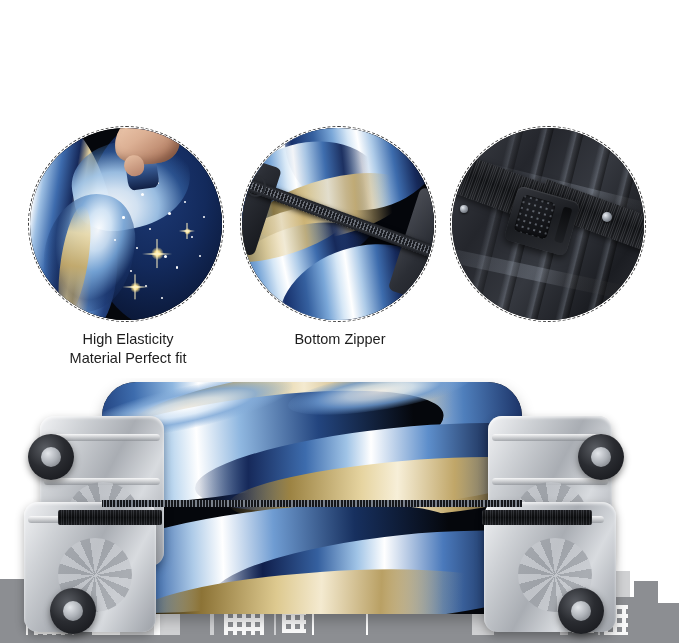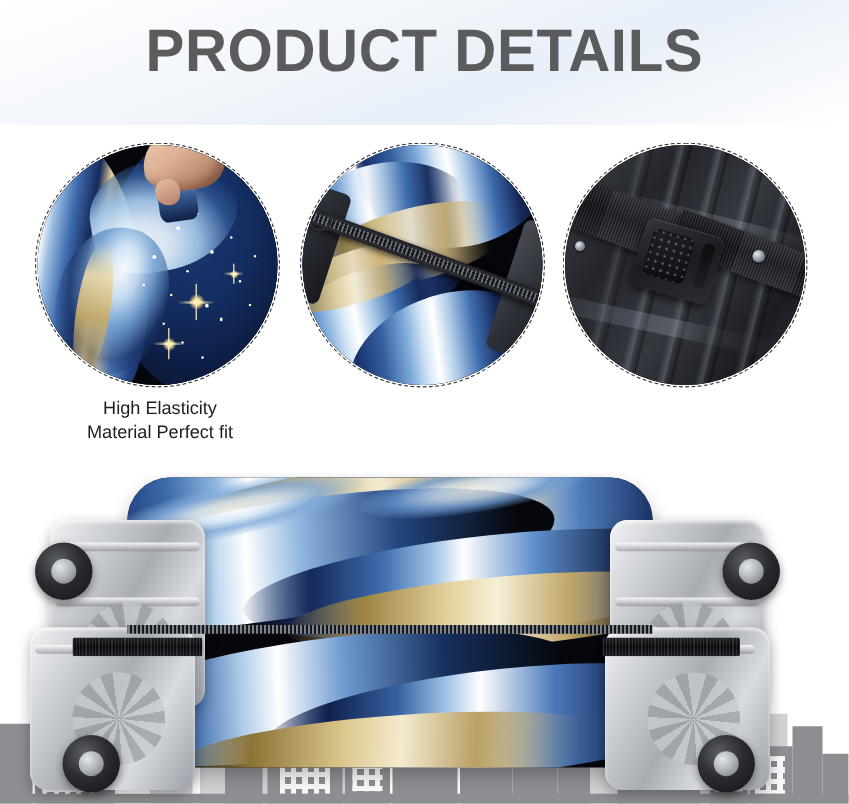--- a/index.html
+++ b/index.html
@@ -22,21 +22,21 @@
     text-align: center;
     font-size: 48px; font-weight: bold;
     letter-spacing: 0.5px;
     color: #595b5d;
     font-family: "Liberation Sans", sans-serif;
     transform: scaleX(0.97);
   }
 
   
   .features { position: absolute; left: 0; top: 112px; width: 679px; height: 250px; }
-  .feature { position: absolute; top: 0; width: 212px; }
+  .feature { position: absolute; top: 12px; width: 212px; }
   .feature.f1 { left: 22px; }
   .feature.f2 { left: 234px; }
   .feature.f3 { left: 444px; }
 
   .circle-wrap { position: relative; width: 212px; height: 200px; }
   .dashed-ring {
     position: absolute; left: 6px; top: 2px; width: 196px; height: 196px;
     border: 1.2px dashed #3a3a3a; border-radius: 50%;
     pointer-events: none; z-index: 4;
   }
@@ -305,23 +305,20 @@
       linear-gradient(180deg, #2a2c31 0%, #111316 50%, #26282d 100%);
     z-index: 6;
     border-radius: 2px;
   }
 </style>
 </head>
 <body>
 
 <div class="page">
 
-  <div class="header">
-    <div class="title">PRODUCT DETAILS</div>
-  </div>
 
   <div class="features">
 
     <div class="feature f1">
       <div class="circle-wrap">
         <div class="photo">
           <div class="inner wavebg">
             <div class="c1-sky"></div>
             <div class="c1-left"></div>
             <div class="c1-crest"></div>
@@ -370,20 +367,21 @@
             <div class="shell-edge" style="left:-12%;top:16%;width:26%;height:48%;transform:rotate(18deg);"></div>
             <div class="shell-edge" style="right:-14%;top:34%;width:30%;height:56%;transform:rotate(18deg);"></div>
             <div class="zipper">
               <div class="teeth"></div>
               <div class="zip-pull"></div>
             </div>
           </div>
         </div>
         <div class="dashed-ring"></div>
       </div>
+      <div class="caption">Bottom Zipper</div>
     </div>
 
     <div class="feature f3">
       <div class="circle-wrap">
         <div class="photo">
           <div class="inner c3-bg">
             <div class="rib" style="left:34%;transform:rotate(14deg);"></div>
             <div class="rib" style="left:50%;transform:rotate(14deg);"></div>
             <div class="rib" style="left:66%;transform:rotate(14deg);"></div>
             <div class="rib" style="left:82%;transform:rotate(14deg);"></div>

